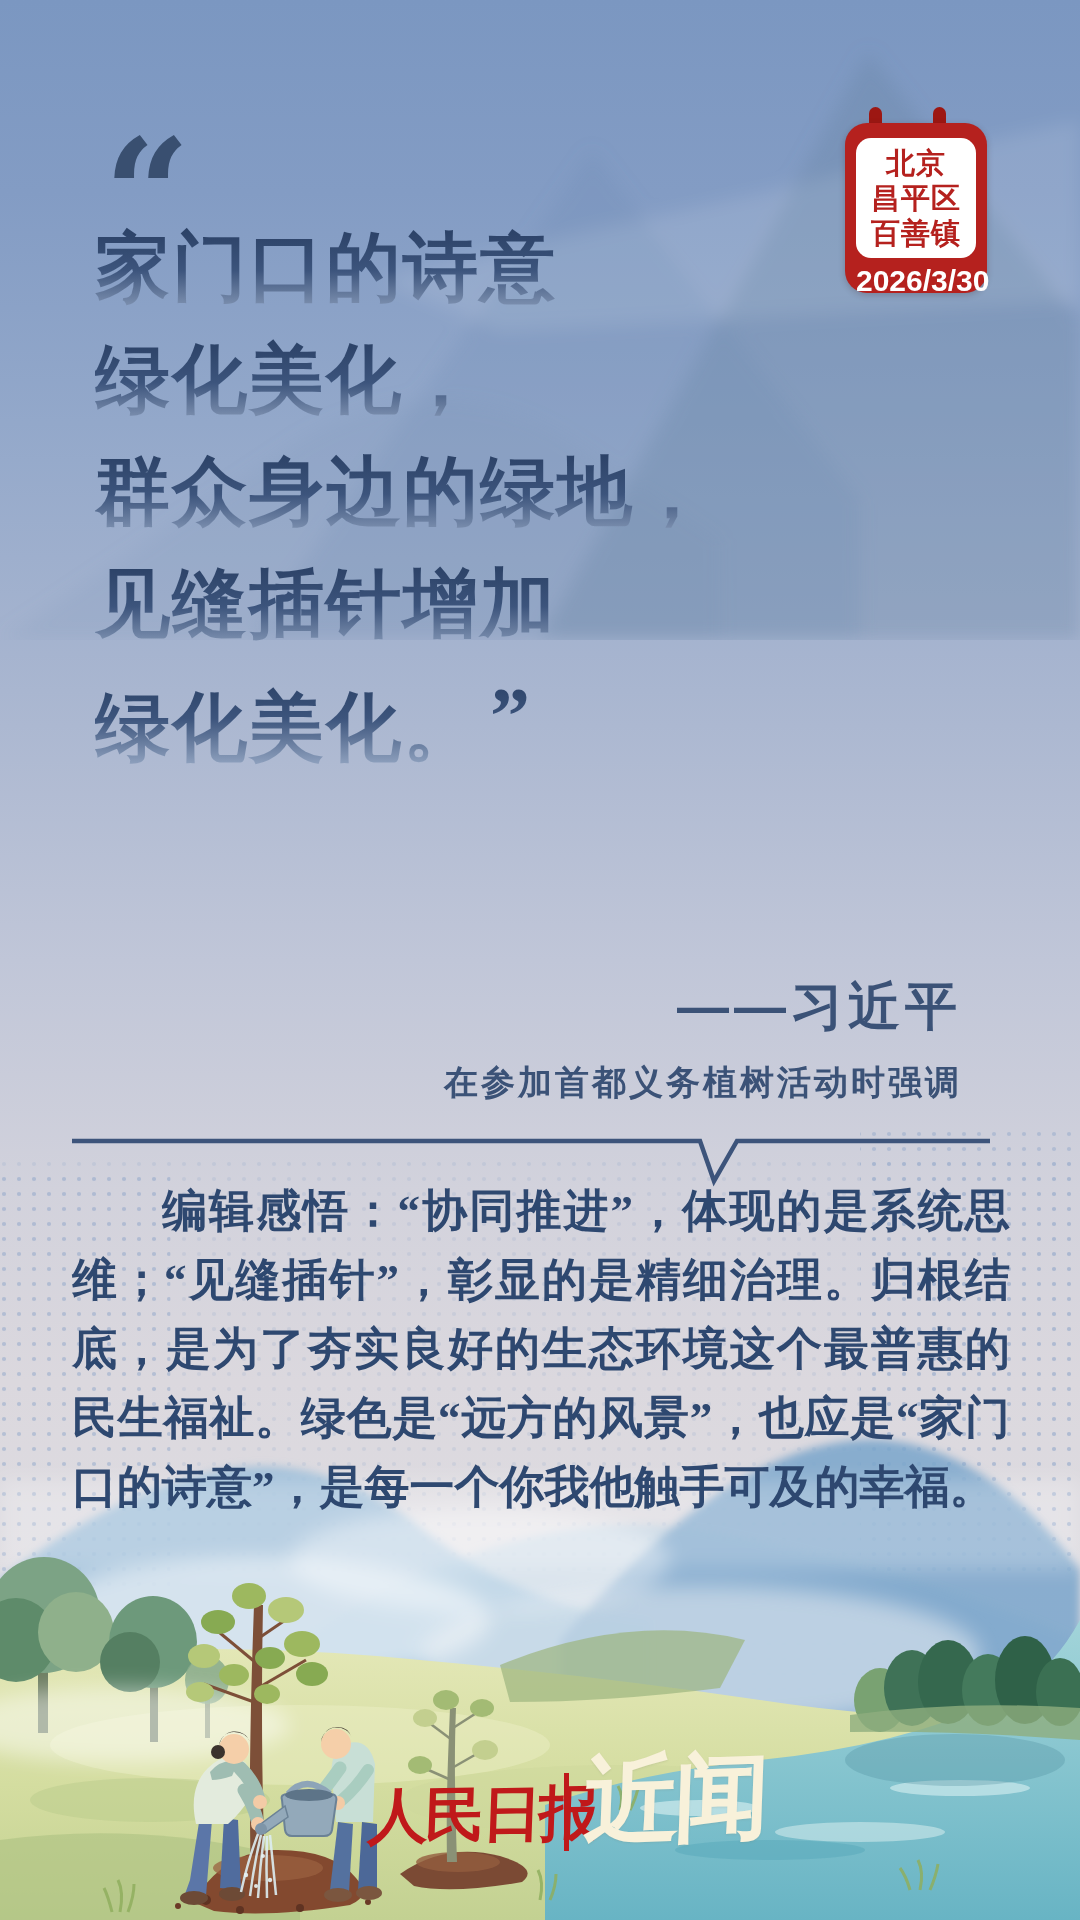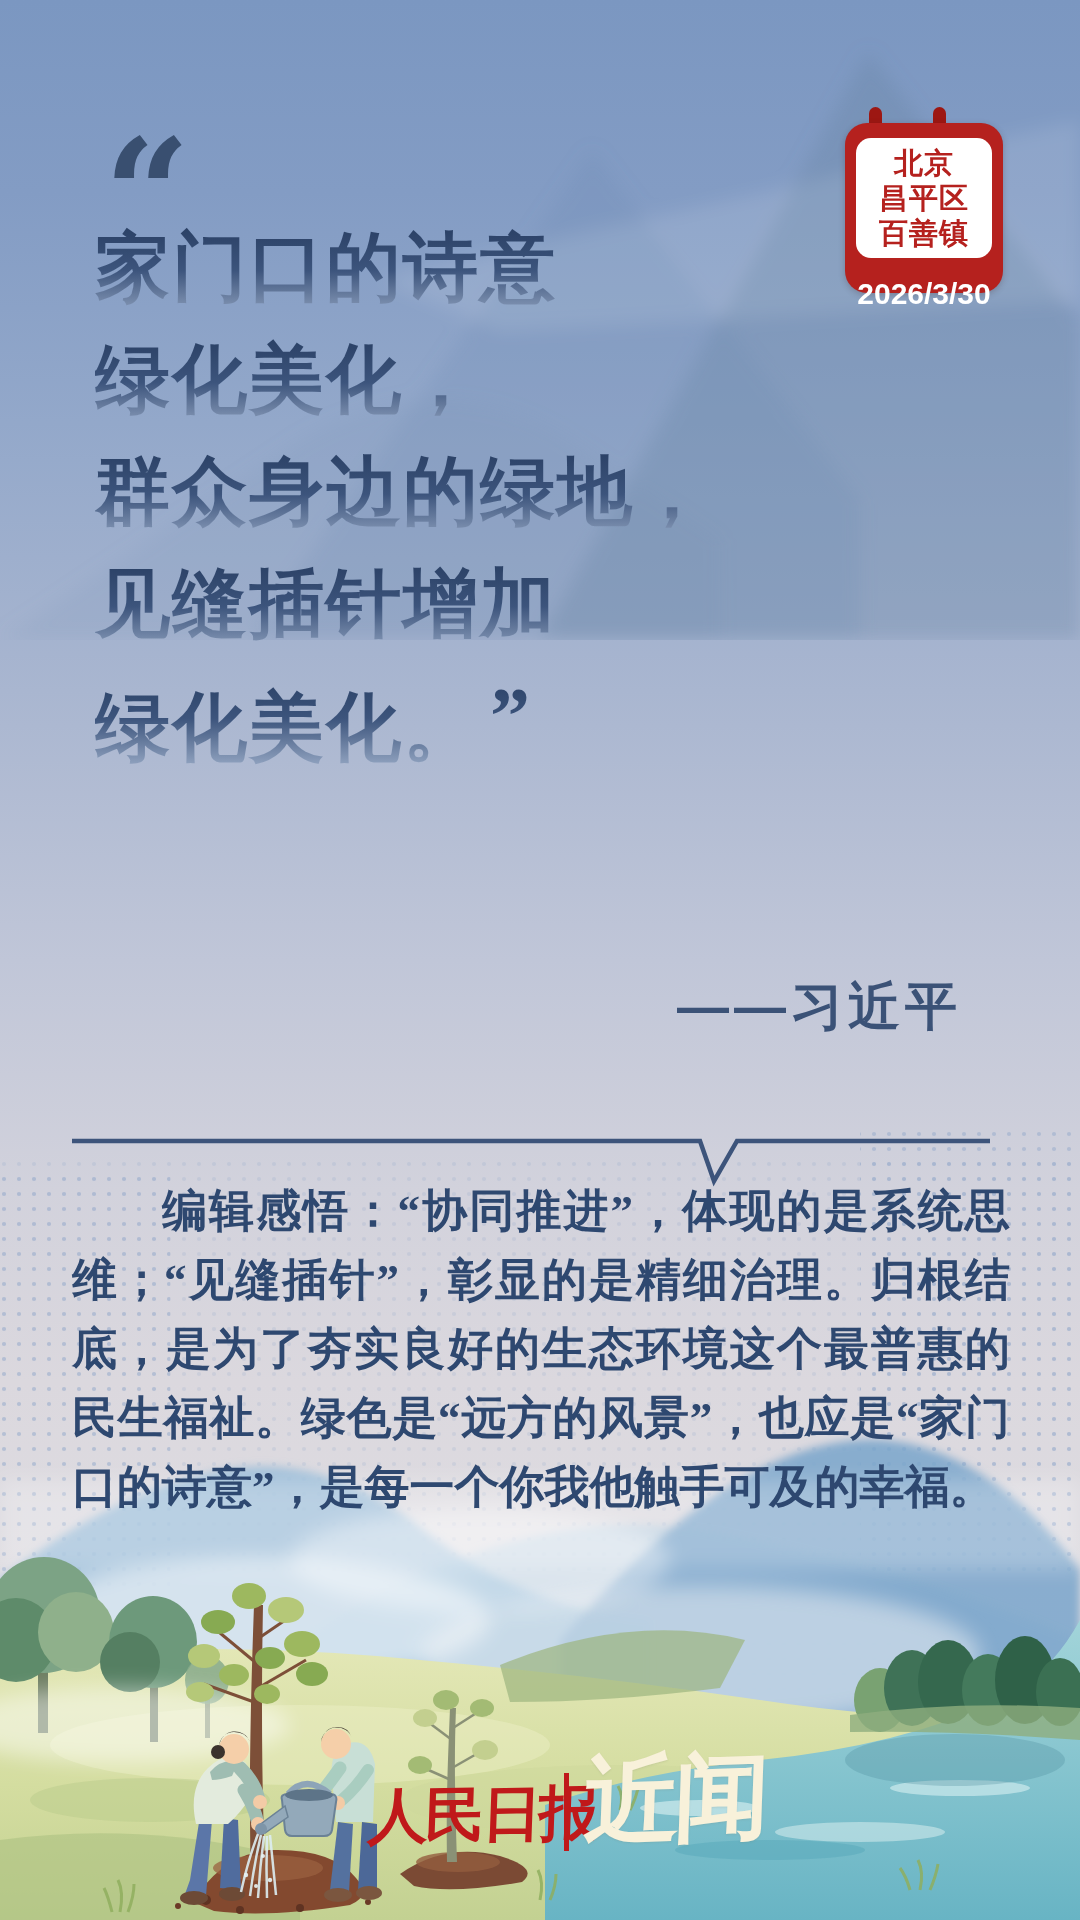--- a/index.html
+++ b/index.html
@@ -11,29 +11,29 @@
       #c0c6d8 50%, #d2d2dc 62%, #dbd8de 72%, #dedce1 82%, #dfdee2 100%);
   }
   .layer{position:absolute;left:0;top:0;}
   
   .sky-art{z-index:1;}
   
   .badge{position:absolute;left:845px;top:123px;width:142px;z-index:6;}
   .badge .pin{position:absolute;width:13px;height:36px;background:#9d1712;border-radius:7px;top:-16px;}
   .badge .pin.p1{left:24px;} .badge .pin.p2{left:88px;}
   .badge-body{
-    position:relative;box-sizing:border-box;width:158px;height:170px;
+    position:relative;box-sizing:border-box;width:142px;height:170px;
     background:#b5211e;border-radius:22px;padding:15px 11px 0;
     box-shadow:0 2px 6px rgba(60,30,30,.25);
   }
   .badge-inner{
     background:#ffffff;border-radius:15px;padding:8px 0 7px;text-align:center;
   }
   .badge-line{font-size:29px;line-height:35px;font-weight:800;color:#b5211e;letter-spacing:1px;}
-  .badge-date{margin-top:19px;text-align:center;font-size:30px;font-weight:800;color:#ffffff;letter-spacing:0px;}
+  .badge-date{margin-top:6px;text-align:center;font-size:30px;font-weight:800;color:#ffffff;letter-spacing:0px;}
   
   .quote-open{
     position:absolute;left:104px;top:118px;z-index:5;
     font-family:"DejaVu Serif","Liberation Serif",serif;
     font-size:150px;font-weight:900;color:#394f70;line-height:1;
   }
   .quote-block{position:absolute;left:95px;top:212px;z-index:5;}
   .quote-line{
     display:block;height:112px;line-height:112px;white-space:nowrap;
     font-family:"Liberation Serif","DejaVu Serif",serif;
@@ -116,20 +116,21 @@
   <div class="quote-block">
     <span class="quote-line">家门口的诗意</span>
     <span class="quote-line">绿化美化，</span>
     <span class="quote-line">群众身边的绿地，</span>
     <span class="quote-line">见缝插针增加</span>
     <span class="quote-line"><span>绿化美化。</span><span class="close-mark">”</span></span>
   </div>
 
   <div class="attr-wrap">
     <div class="attr-name">——习近平</div>
+    <div class="attr-sub">在参加首都义务植树活动时强调</div>
   </div>
 
   <svg class="divider" width="1080" height="90" viewBox="0 0 1080 90">
     <path d="M72 36 L700 36 L714 76 L737 36 L990 36" fill="none" stroke="#3d547b" stroke-width="4.5"></path>
   </svg>
 
   <p class="editor-note"><span class="label">编辑感悟：</span><span>“协同推进”，体现的是系统思维；“见缝插针”，彰显的是精细治理。归根结底，是为了夯实良好的生态环境这个最普惠的民生福祉。绿色是“远方的风景”，也应是“家门口的诗意”，是每一个你我他触手可及的幸福。</span></p>
 
   <svg class="layer scene" width="1080" height="820" viewBox="0 0 1080 820">
     <defs>

